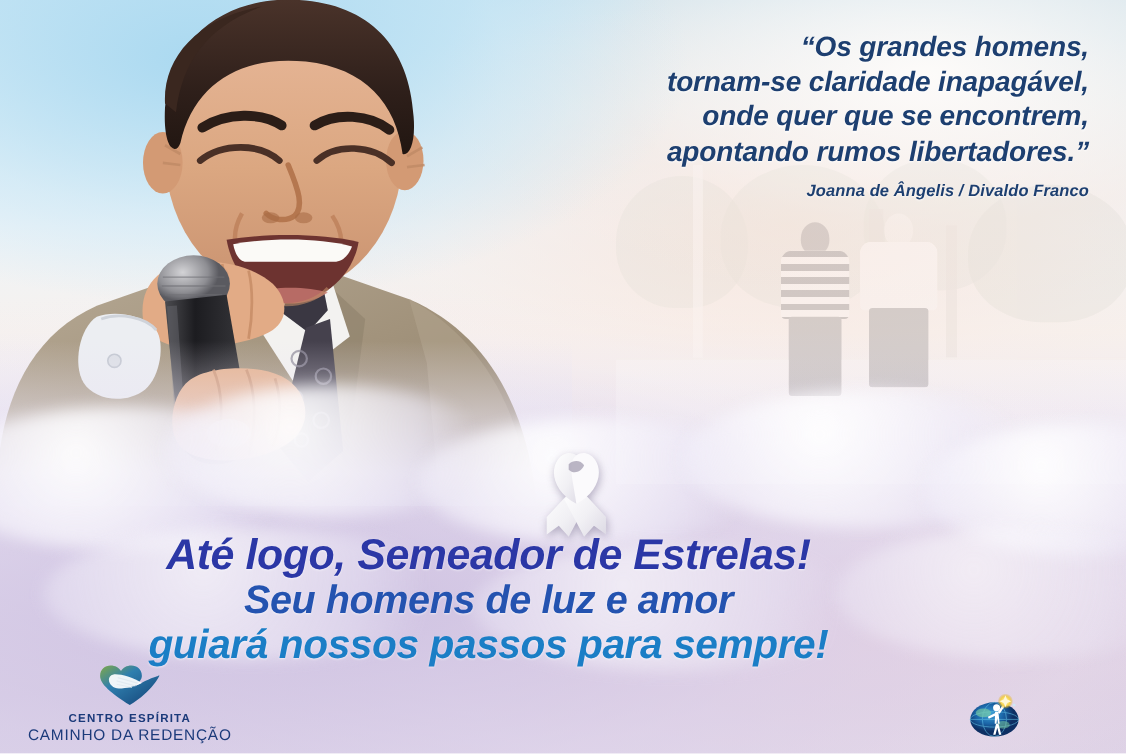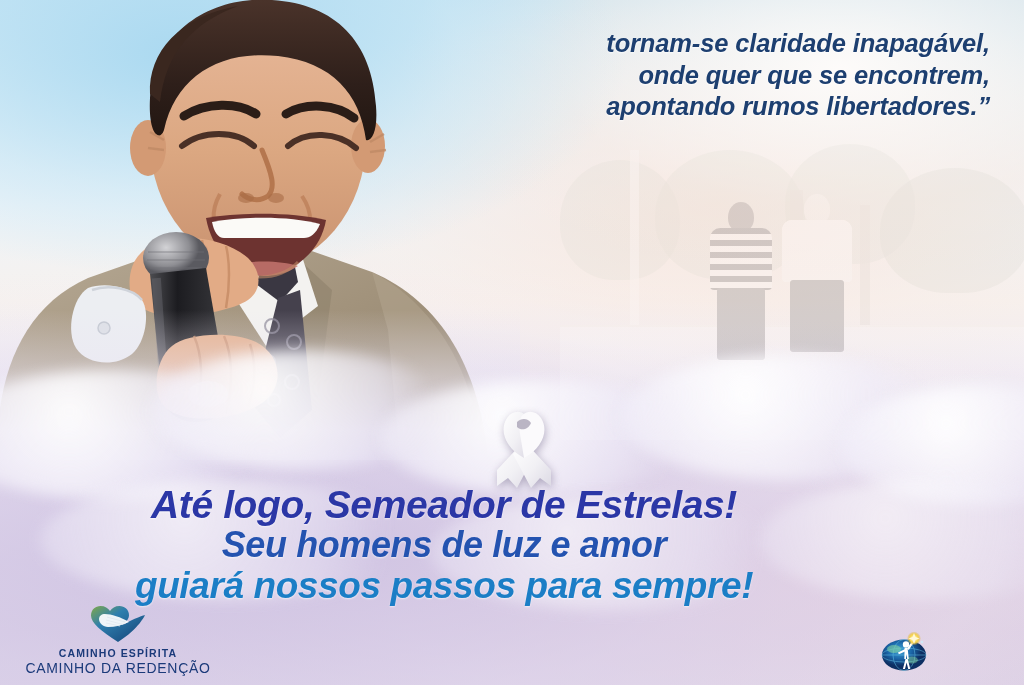--- a/index.html
+++ b/index.html
@@ -313,23 +313,25 @@
     <span class="cloud" style="left:150px;  top:-10px; width:300px; height:120px;"></span>
     <span class="cloud" style="left:380px;  top:20px;  width:320px; height:115px;"></span>
     <span class="cloud" style="left:620px;  top:-5px;  width:330px; height:125px;"></span>
     <span class="cloud" style="left:840px;  top:25px;  width:280px; height:120px;"></span>
     <span class="cloud" style="left:40px;   top:120px; width:380px; height:120px; opacity:0.7;"></span>
     <span class="cloud" style="left:430px;  top:135px; width:360px; height:115px; opacity:0.65;"></span>
     <span class="cloud" style="left:760px;  top:120px; width:330px; height:120px; opacity:0.6;"></span>
   </div>
 
   <div class="quote">
+    <span class="quote-line">“Os grandes homens,</span>
     <span class="quote-line">tornam-se claridade inapagável,</span>
     <span class="quote-line">onde quer que se encontrem,</span>
     <span class="quote-line">apontando rumos libertadores.”</span>
+    <div class="quote-author">Joanna de Ângelis / Divaldo Franco</div>
   </div>
 
   <div class="ribbon">
     <svg viewBox="0 0 82 84">
       <defs>
         <linearGradient id="ribG" x1="0" y1="0" x2="1" y2="1">
           <stop offset="0%" stop-color="#ffffff"></stop>
           <stop offset="55%" stop-color="#f1f0f4"></stop>
           <stop offset="100%" stop-color="#dcd9e4"></stop>
         </linearGradient>
@@ -368,21 +370,21 @@
                  C45,13 56,10 56,10 C56,10 50,24 29,37 Z" fill="url(#heartG)"></path>
         <path d="M16,9 C22,9 32,12 40,17 C34,20 26,22 19,22 C14,22 10,18 10,14 C10,11 12.5,9 16,9 Z" fill="#ffffff" opacity="0.92"></path>
         <g stroke="#dfe8ef" stroke-width="1" opacity="0.8">
           <path d="M18,12 L36,17"></path>
             <path d="M17,15 L34,19.5"></path>
             <path d="M17,18 L31,21"></path>
         </g>
       </svg>
     </span>
     <div class="logo-text">
-      <div class="logo-line1">CAMINHO ESPÍRITA</div>
+      <div class="logo-line1">CENTRO ESPÍRITA</div>
       <div class="logo-line2">CAMINHO DA REDENÇÃO</div>
     </div>
   </div>
 
   <div class="logo logo-right">
     <span class="logo-mark">
       <svg width="52" height="42" viewBox="0 0 52 42">
         <defs>
           <radialGradient id="globeG" cx="40%" cy="35%">
             <stop offset="0%" stop-color="#3fa4d8"></stop>

